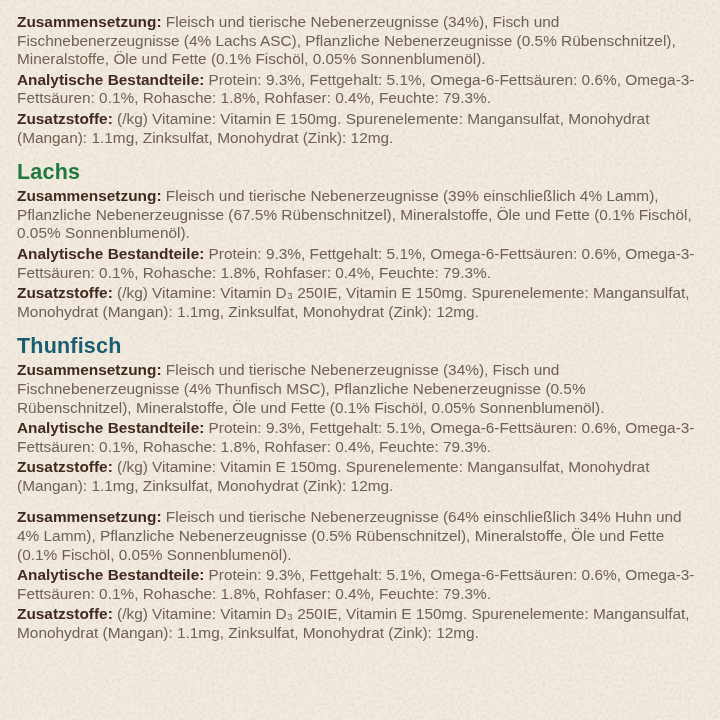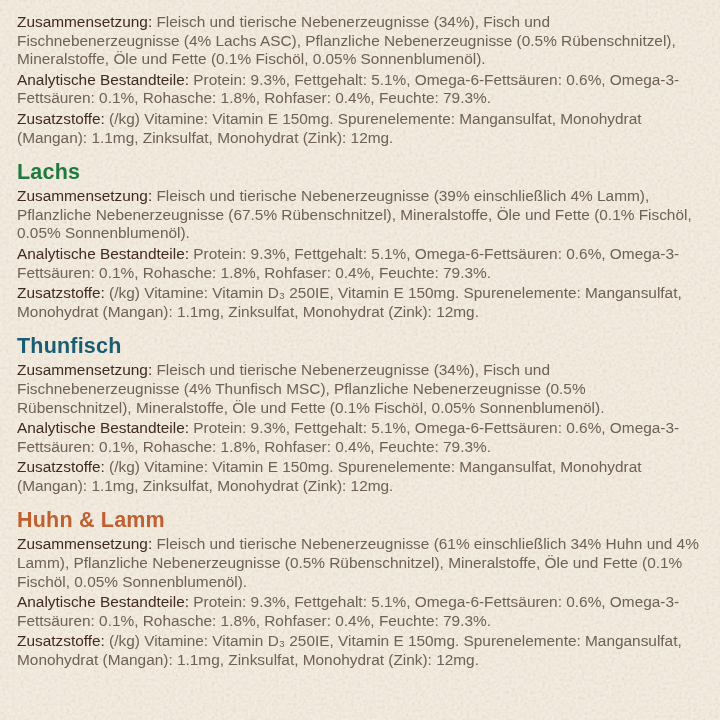--- a/index.html
+++ b/index.html
@@ -31,21 +31,21 @@
     letter-spacing: 0.2px;
   }
   p.row {
     margin: 0 0 2px 0;
     font-size: 15.4px;
     line-height: 18.6px;
     color: #6f6156;
   }
   p.row strong {
     color: #402a21;
-    font-weight: 400;
+    font-weight: 700;
   }
 </style>
 </head>
 <body>
 
 <svg class="texture" width="720" height="720" xmlns="http://www.w3.org/2000/svg" aria-hidden="true">
   <filter id="grain">
     <feTurbulence type="fractalNoise" baseFrequency="0.33" numOctaves="2" seed="7" stitchTiles="stitch"></feTurbulence>
     <feColorMatrix type="matrix" values="0 0 0 0 0.58  0 0 0 0 0.48  0 0 0 0 0.37  0.55 0.55 0.55 0 -0.72"></feColorMatrix>
   </filter>
@@ -69,19 +69,18 @@
   </section>
 
   <section class="product">
     <h2 class="section-title" style="color: rgb(25, 93, 114);">Thunfisch</h2>
     <p class="row"><strong>Zusammensetzung:</strong> <span>Fleisch und tierische Nebenerzeugnisse (34%), Fisch und Fischnebenerzeugnisse (4% Thunfisch MSC), Pflanzliche Nebenerzeugnisse (0.5% Rübenschnitzel), Mineralstoffe, Öle und Fette (0.1% Fischöl, 0.05% Sonnenblumenöl).</span></p>
     <p class="row"><strong>Analytische Bestandteile:</strong> <span>Protein: 9.3%, Fettgehalt: 5.1%, Omega-6-Fettsäuren: 0.6%, Omega-3-Fettsäuren: 0.1%, Rohasche: 1.8%, Rohfaser: 0.4%, Feuchte: 79.3%.</span></p>
     <p class="row"><strong>Zusatzstoffe:</strong> <span>(/kg) Vitamine: Vitamin E 150mg. Spurenelemente: Mangansulfat, Monohydrat (Mangan): 1.1mg, Zinksulfat, Monohydrat (Zink): 12mg.</span></p>
   </section>
 
   <section class="product">
-    <h2 class="section-title" style="color: rgb(192, 96, 48);">Huhn &amp; Lamm</h2>
-    <p class="row"><strong>Zusammensetzung:</strong> <span>Fleisch und tierische Nebenerzeugnisse (61% einschließlich 34% Huhn und 4% Lamm), Pflanzliche Nebenerzeugnisse (0.5% Rübenschnitzel), Mineralstoffe, Öle und Fette (0.1% Fischöl, 0.05% Sonnenblumenöl).</span></p>
+    <p class="row"><strong>Zusammensetzung:</strong> <span>Fleisch und tierische Nebenerzeugnisse (64% einschließlich 34% Huhn und 4% Lamm), Pflanzliche Nebenerzeugnisse (0.5% Rübenschnitzel), Mineralstoffe, Öle und Fette (0.1% Fischöl, 0.05% Sonnenblumenöl).</span></p>
     <p class="row"><strong>Analytische Bestandteile:</strong> <span>Protein: 9.3%, Fettgehalt: 5.1%, Omega-6-Fettsäuren: 0.6%, Omega-3-Fettsäuren: 0.1%, Rohasche: 1.8%, Rohfaser: 0.4%, Feuchte: 79.3%.</span></p>
     <p class="row"><strong>Zusatzstoffe:</strong> <span>(/kg) Vitamine: Vitamin D₃ 250IE, Vitamin E 150mg. Spurenelemente: Mangansulfat, Monohydrat (Mangan): 1.1mg, Zinksulfat, Monohydrat (Zink): 12mg.</span></p>
   </section>
 
 </div>
 
 </body></html>

